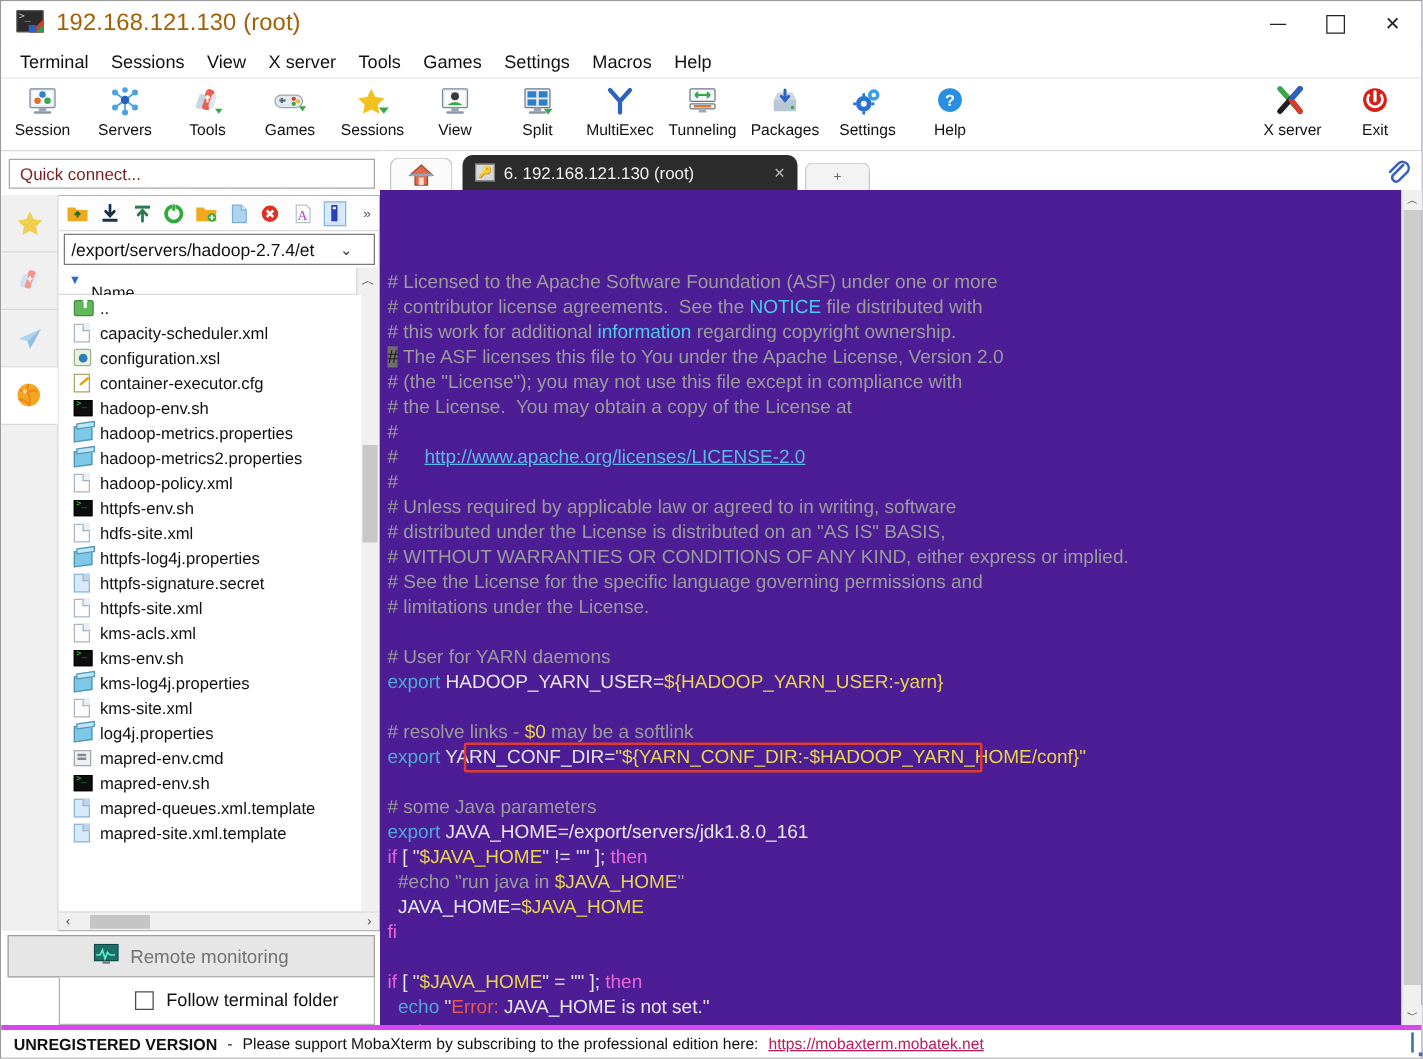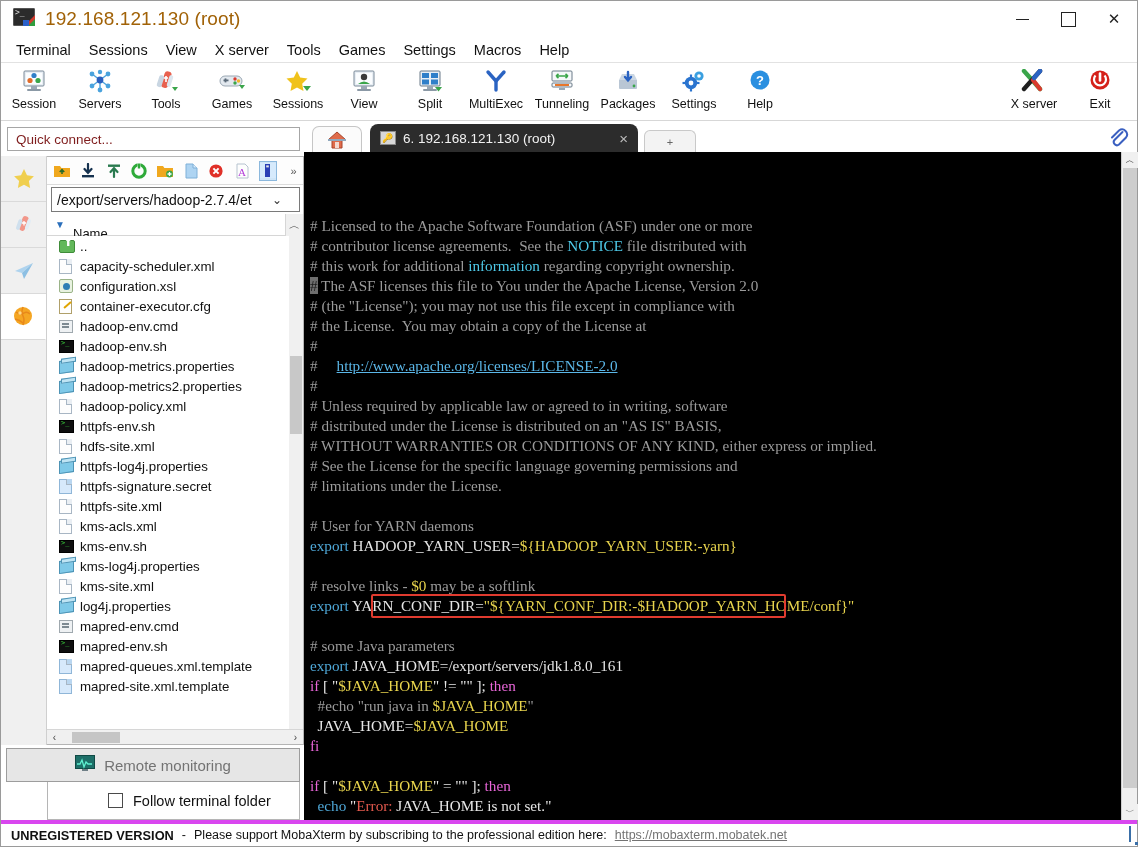--- a/index.html
+++ b/index.html
@@ -210,22 +210,22 @@
   .newtab {
     width: 52px; height: 22px; background: #f3f3f3; border: 1px solid #c9c9c9;
     border-bottom:none; border-radius: 6px 6px 0 0; margin-left: 6px;
     display:flex;align-items:center;justify-content:center;font-size:11px;color:#666;
   }
   .clipbtn { position:absolute; right: 6px; top: 3px; width: 26px; height: 26px;
     display:flex;align-items:center;justify-content:center; }
 
   .termwrap { flex: 1 1 auto; display:flex; min-height:0; background:#1a1a1a; }
   .terminal {
-    flex: 1 1 auto; background: #000000; color: #e6e6e6;
-    font-family: Liberation Serif, serif;
+    flex: 1 1 auto; background: #4c1d95; color: #e6e6e6;
+    font-family: Liberation Sans, sans-serif;
     font-size: 15.2px; line-height: 20px;
     padding: 4px 0 0 6px; white-space: pre; overflow: hidden; position: relative;
     min-width: 0;
   }
   .term-vscroll { width: 16px; flex: 0 0 16px; background:#f0f0f0; position:relative;
     border-left:1px solid #cfcfcf; }
   .term-vscroll .arrow-t, .term-vscroll .arrow-b {
     position:absolute; left:0; width:16px; height:16px; text-align:center;
     font-size:9px; line-height:16px; color:#333; background:#f0f0f0; }
   .term-vscroll .arrow-t{top:0;} .term-vscroll .arrow-b{bottom:0;}
@@ -249,21 +249,21 @@
   }
 
   
   .statusbar {
     height: 26px; flex: 0 0 26px; background: #ffffff;
     border-top: 4px solid #d946ef;
     display: flex; align-items: center; padding-left: 10px; gap: 8px;
     font-size: 12.5px; color: #111; position: relative;
   }
   .statusbar .unreg { font-weight: bold; font-size: 12.8px; }
-  .statusbar a { color: #737373; text-decoration: underline; }
+  .statusbar a { color: #be185d; text-decoration: underline; }
   .statusbar .sb-right { position:absolute; right: 6px; top: 3px; }
   .mon-ic { width:18px;height:15px;border:1px solid #3a6fa8;background:#dceaf7;position:relative;}
   .mon-ic::after{content:"";position:absolute;left:5px;bottom:-4px;width:7px;height:3px;background:#3a6fa8;}
 </style>
 </head>
 <body>
 
 <div id="app">
 
   <div class="titlebar">
@@ -625,26 +625,20 @@
                   <span class="fname">configuration.xsl</span>
                 </div>
                 <div class="filerow">
                   <span class="fi">
                     <span class="ic-cfg"></span>
                   </span>
                   <span class="fname">container-executor.cfg</span>
                 </div>
                 <div class="filerow">
                   <span class="fi">
-                    <span class="ic-cmd"></span>
-                  </span>
-                  <span class="fname">hadoop-env.cmd</span>
-                </div>
-                <div class="filerow">
-                  <span class="fi">
                     <span class="ic-sh"></span>
                   </span>
                   <span class="fname">hadoop-env.sh</span>
                 </div>
                 <div class="filerow">
                   <span class="fi">
                     <span class="ic-prop"></span>
                   </span>
                   <span class="fname">hadoop-metrics.properties</span>
                 </div>

